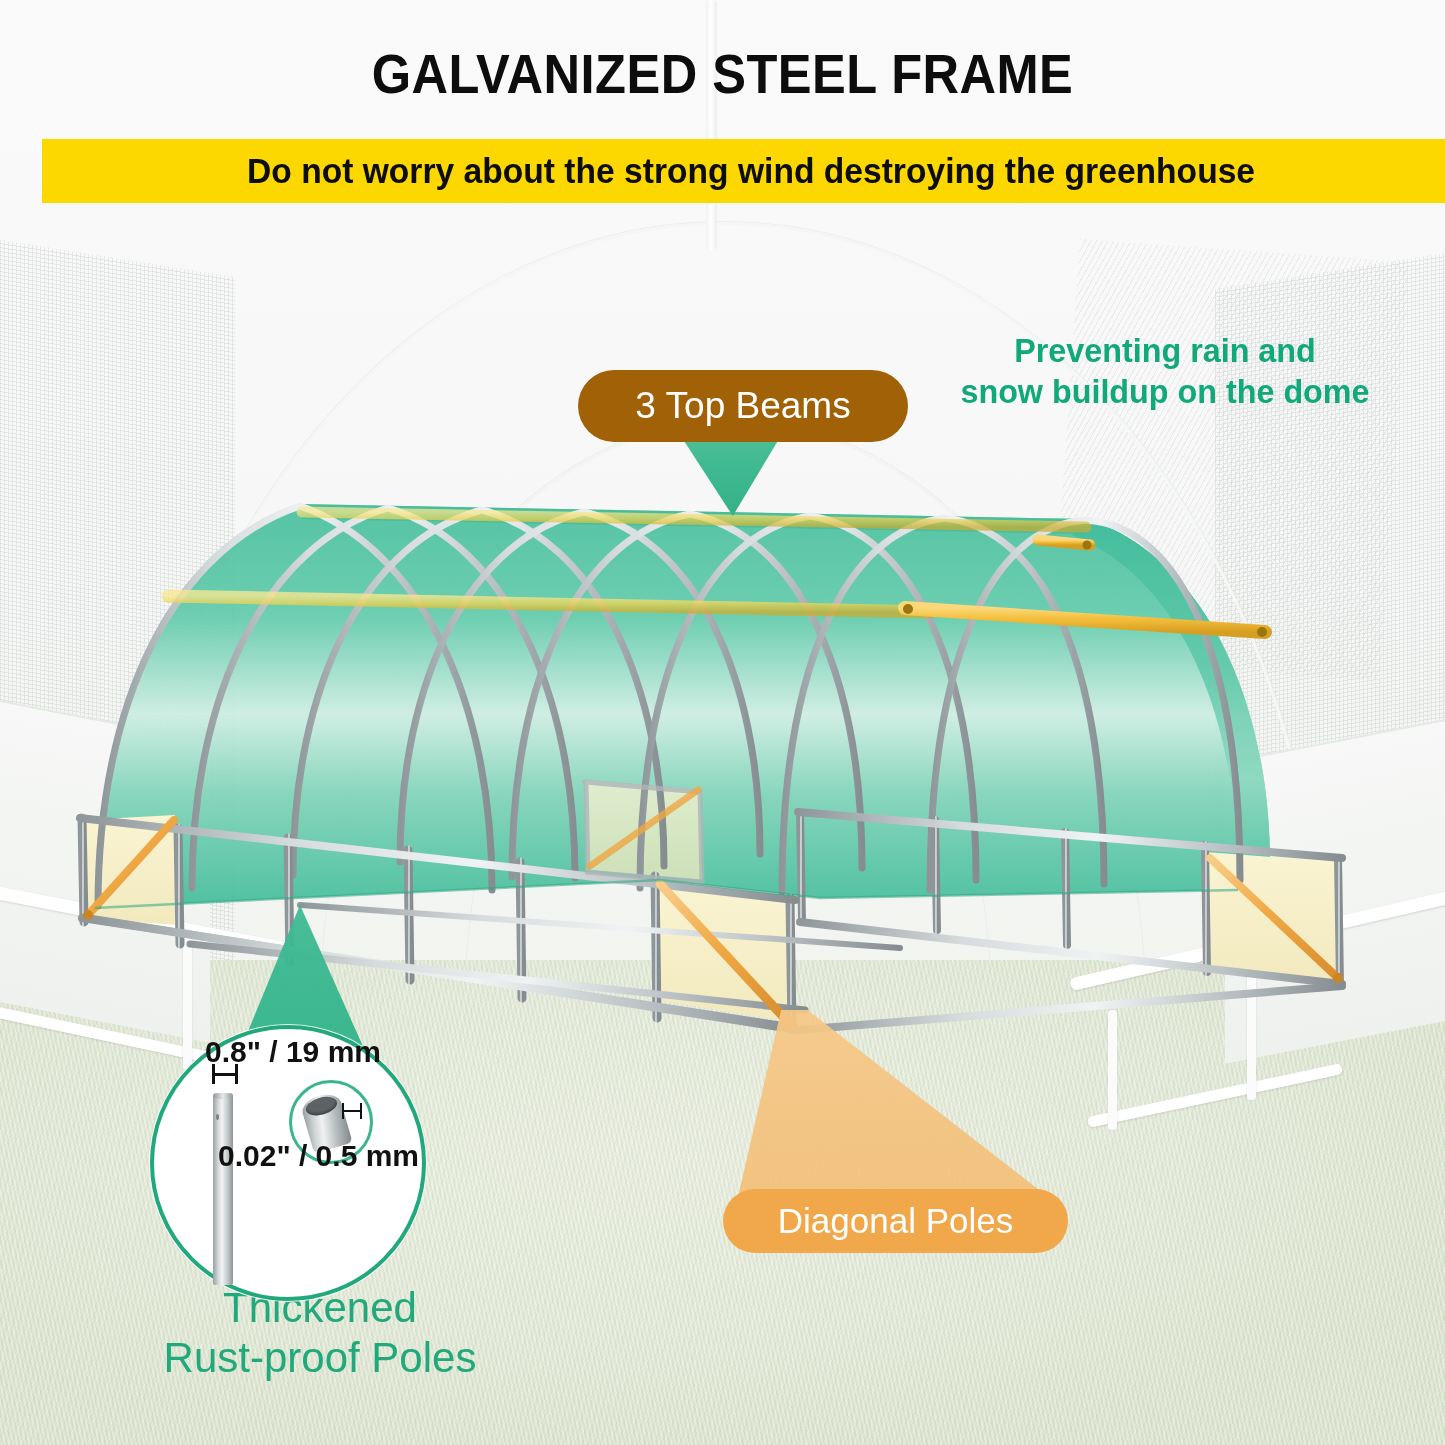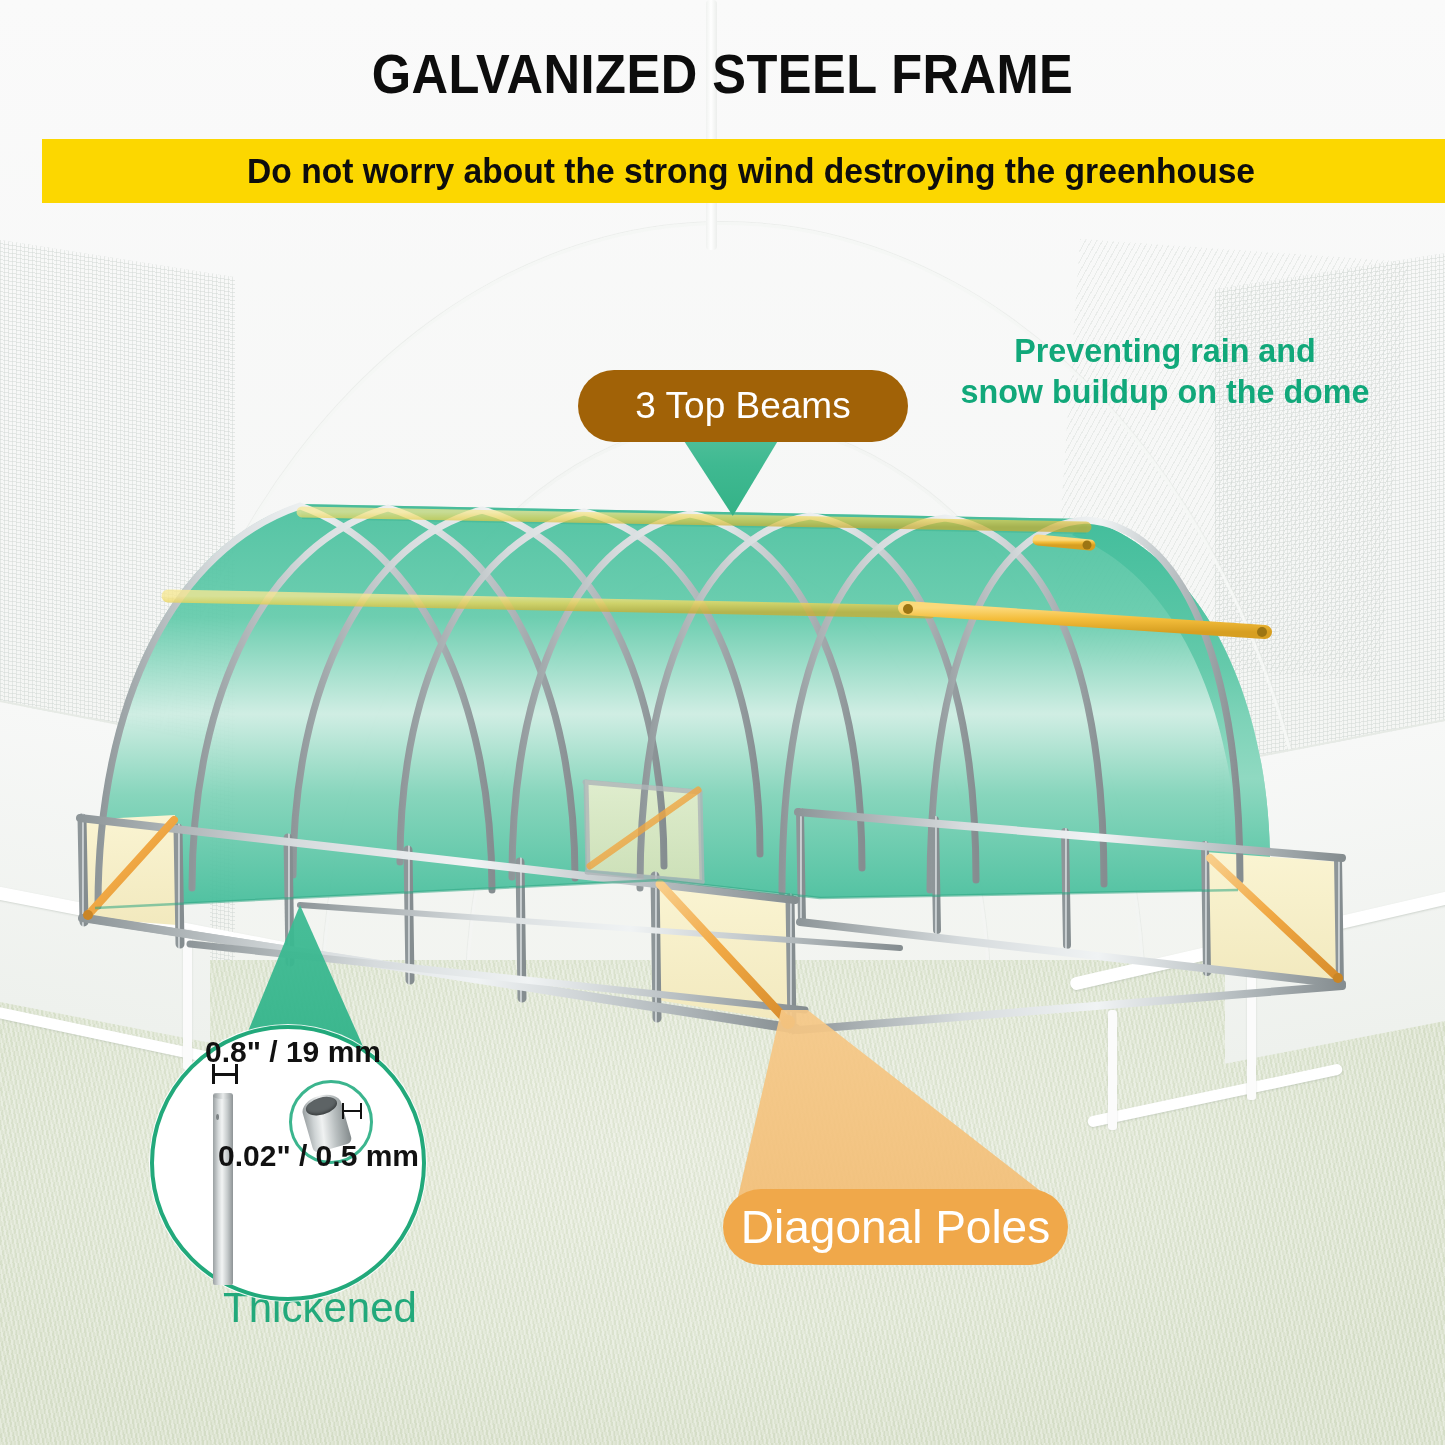--- a/index.html
+++ b/index.html
@@ -103,22 +103,22 @@
   .pill{
     position:absolute;display:flex;align-items:center;justify-content:center;
     border-radius:40px;color:#ffffff;white-space:nowrap;
   }
   .pill-beams{
     left:578px;top:338px;width:330px;height:72px;background:#a16207;
     font-size:37px;
     margin-top:32px;
   }
   .pill-diag{
-    left:723px;top:1189px;width:345px;height:76px;background:#F0A84A;
-    font-size:46px;
+    left:723px;top:1189px;width:345px;height:64px;background:#F0A84A;
+    font-size:35px;
   }
   .note-rain{
     position:absolute;left:905px;top:330px;width:520px;text-align:center;
     color:#11A87A;font-size:34px;font-weight:bold;line-height:1.22;
     transform:scaleX(.95);
   }
   .note-poles{
     position:absolute;left:110px;top:1283px;width:420px;text-align:center;
     color:#22A97B;font-size:42px;font-weight:normal;line-height:1.18;
   }
@@ -391,20 +391,21 @@
   <div class="pill pill-diag">
     <span>Diagonal Poles</span>
   </div>
 
   <div class="note-rain">
     <div>Preventing rain and</div>
     <div>snow buildup on the dome</div>
   </div>
   <div class="note-poles">
     <div>Thickened</div>
+    <div>Rust-proof Poles</div>
   </div>
 
   <div class="detail-circle"></div>
   <div class="dim-top">0.8" / 19 mm</div>
   <div class="caliper">
       <i></i>
     </div>
   <div class="tube-long"></div>
   <div class="tube-dot"></div>
   <div class="mini-circle">

